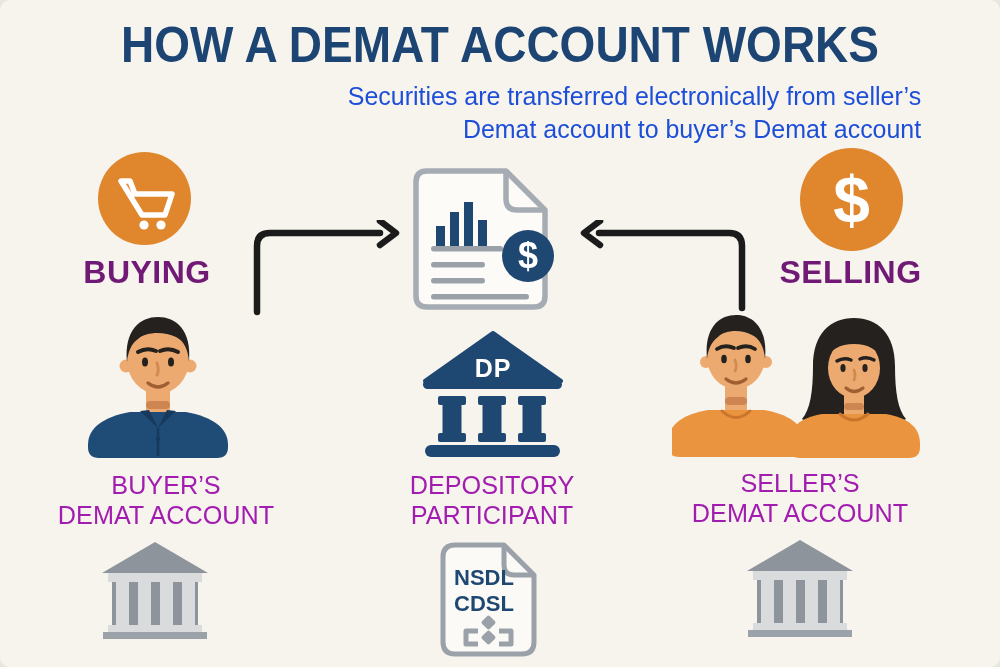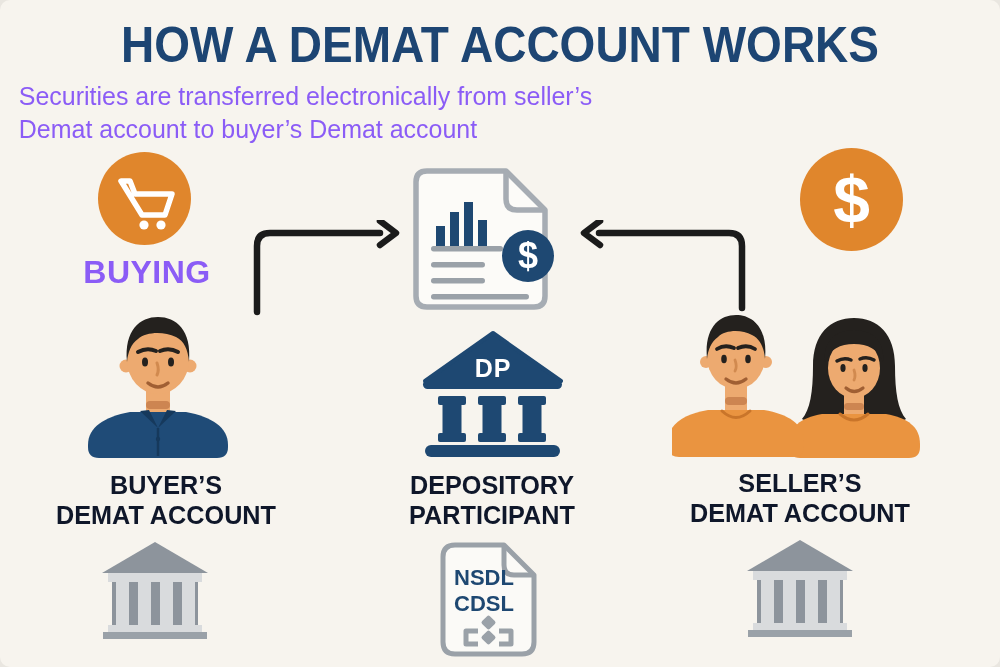--- a/index.html
+++ b/index.html
@@ -1,24 +1,24 @@
 <!DOCTYPE html>
 <html><head>
 <meta charset="utf-8">
 <style>
   html,body{margin:0;padding:0;}
   body{font-family:"Liberation Sans",sans-serif;background:#e9e6e0;}
   .stage{position:relative;width:1000px;height:667px;background:#f7f4ee;overflow:hidden;border-radius:10px;}
   .abs{position:absolute;}
   .title{margin:0;width:1000px;text-align:center;font-size:46px;font-weight:bold;
          color:#1d4573;letter-spacing:0px;transform:scaleY(1.08);transform-origin:top center;}
-  .subtitle{width:940px;text-align:left;color:#8b5cf6;font-size:26px;line-height:33px;font-weight:500;}
+  .subtitle{width:940px;text-align:right;color:#1d4ed8;font-size:26px;line-height:33px;font-weight:500;}
   .subtitle span{display:block;transform:scaleX(0.96);transform-origin:center;}
-  .side-label{font-size:32px;font-weight:bold;color:#8b5cf6;text-align:center;letter-spacing:0.5px;}
-  .acct-label{font-size:26px;font-weight:bold;color:#0f172a;text-align:center;line-height:30px;}
+  .side-label{font-size:32px;font-weight:bold;color:#701a75;text-align:center;letter-spacing:0.5px;}
+  .acct-label{font-size:26px;font-weight:normal;color:#a21caf;text-align:center;line-height:30px;}
   .acct-label span{display:block;transform:scaleX(0.97);transform-origin:center;}
   svg text{font-family:"Liberation Sans",sans-serif;font-weight:bold;}
 </style>
 </head>
 <body>
 
 <div class="stage">
 
   <h1 class="abs title" style="left:0;top:16px;">HOW A DEMAT ACCOUNT WORKS</h1>
 
@@ -32,20 +32,21 @@
     <path d="M23,29 h9 l5,13 h37 l-7,21 H44 Z" fill="none" stroke="#ffffff" stroke-width="5.5" stroke-linejoin="round" stroke-linecap="round"></path>
     <circle cx="46" cy="73" r="4.6" fill="#ffffff"></circle>
     <circle cx="63" cy="73" r="4.6" fill="#ffffff"></circle>
   </svg>
   <div class="abs side-label" style="left:67px;top:254px;width:160px;">BUYING</div>
 
   <svg class="abs" style="left:800px;top:148px;" width="103" height="103" viewBox="0 0 103 103">
     <circle cx="51.5" cy="51.5" r="51.5" fill="#e0862c"></circle>
     <text x="51.5" y="75" text-anchor="middle" font-size="66" fill="#ffffff">$</text>
   </svg>
+  <div class="abs side-label" style="left:768px;top:254px;width:165px;">SELLING</div>
 
   <svg class="abs" style="left:247px;top:220px;" width="158" height="96" viewBox="0 0 158 96">
     <path d="M10,92 V26 Q10,13 23,13 H133" fill="none" stroke="#1b1b1b" stroke-width="6.5" stroke-linecap="round" stroke-linejoin="round"></path>
     <path d="M133,1 L149,13 L133,25" fill="none" stroke="#1b1b1b" stroke-width="6.5" stroke-linecap="round" stroke-linejoin="round"></path>
   </svg>
 
   <svg class="abs" style="left:566px;top:220px;" width="188" height="92" viewBox="0 0 188 92">
     <path d="M176,88 V26 Q176,13 163,13 H33" fill="none" stroke="#1b1b1b" stroke-width="6.5" stroke-linecap="round" stroke-linejoin="round"></path>
     <path d="M34,1 L18,13 L34,25" fill="none" stroke="#1b1b1b" stroke-width="6.5" stroke-linecap="round" stroke-linejoin="round"></path>
   </svg>

